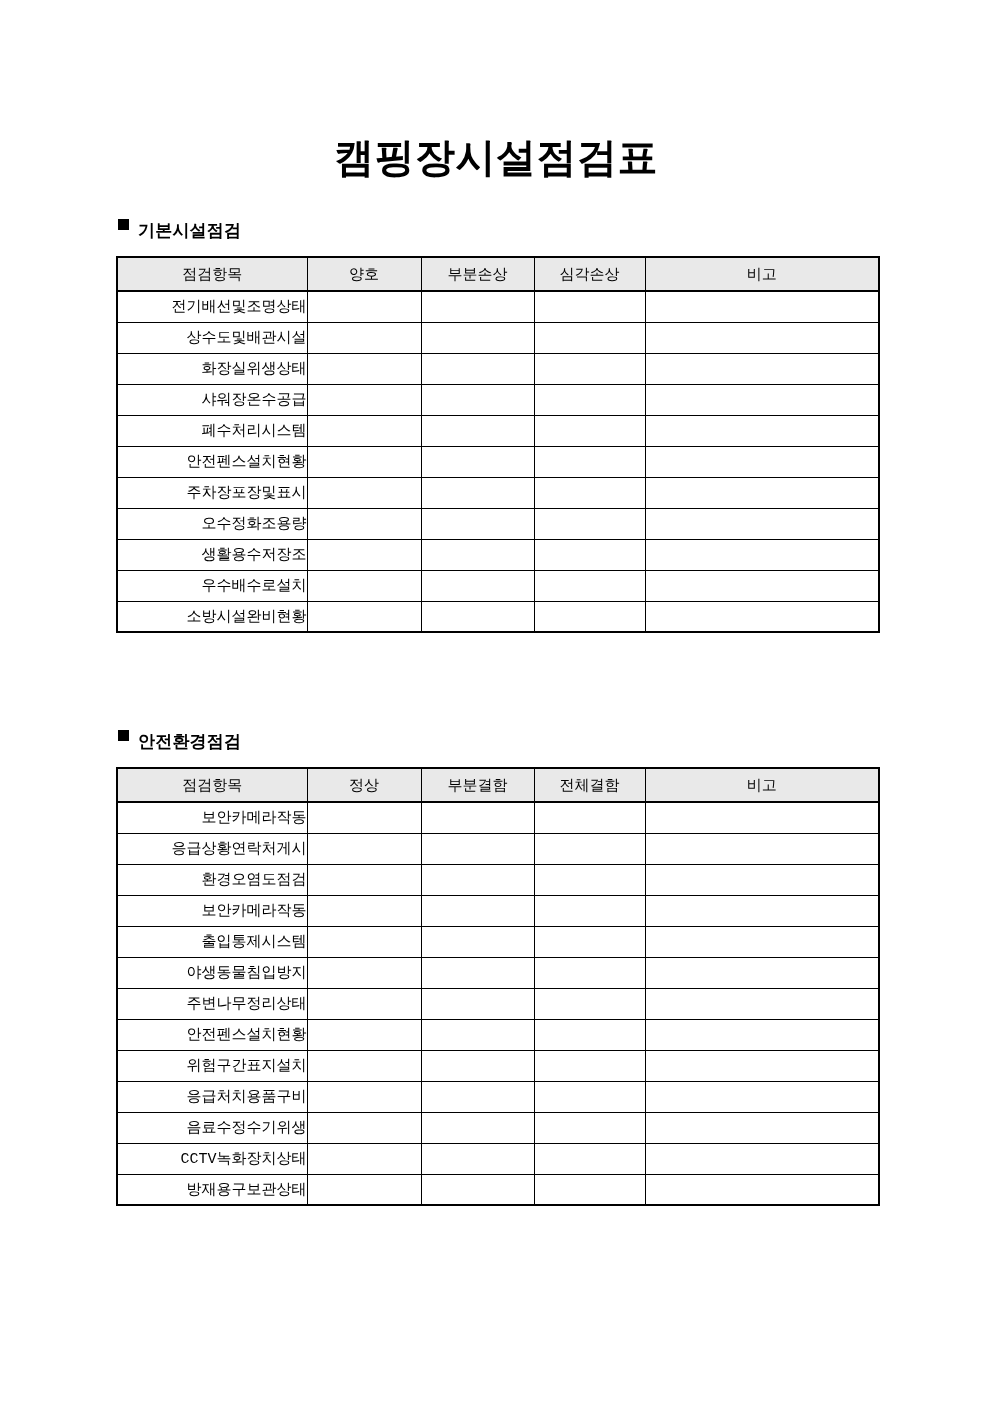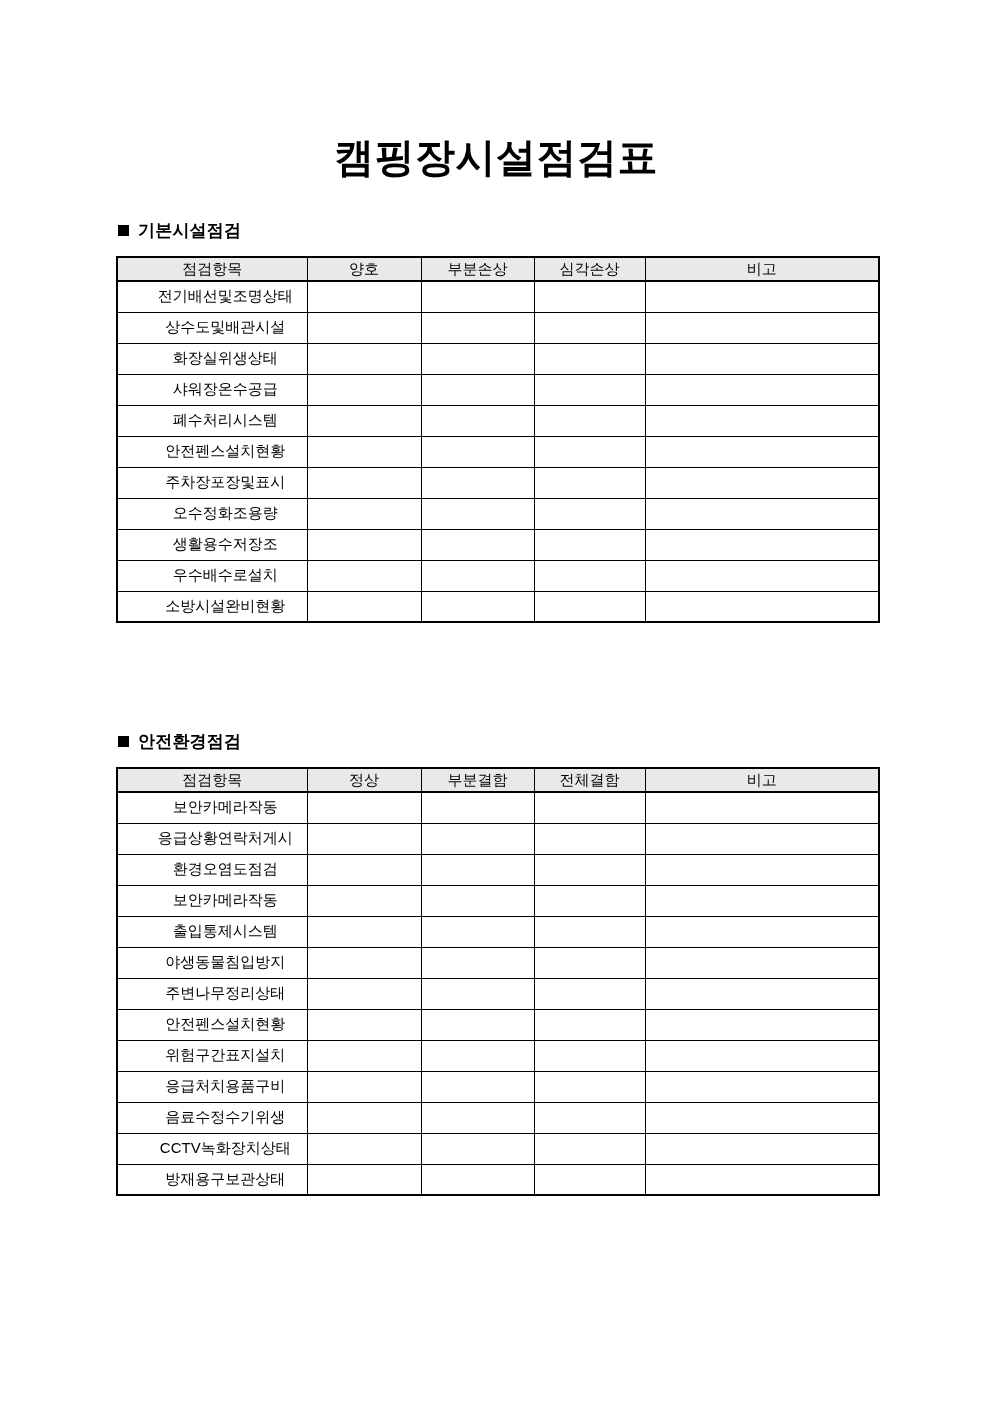--- a/index.html
+++ b/index.html
@@ -36,21 +36,21 @@
   .section {
     position: absolute;
     left: 116px;
     width: 762px;
   }
   .section-1 { top: 219px; }
   .section-2 { top: 730px; }
 
   .section-heading {
     display: flex;
-    align-items: center;
+    align-items: flex-start;
     gap: 9px;
     font-size: 17px;
     font-weight: bold;
     height: 22px;
     margin-bottom: 15px;
     margin-left: 2px;
   }
   .sq-marker {
     display: inline-block;
     width: 11px;
@@ -73,26 +73,27 @@
     border: 1px solid #000000;
     height: 31px;
     padding: 0;
     font-weight: normal;
     font-size: 15px;
     box-sizing: border-box;
   }
   table.check-table thead th {
     background: #e9e9e9;
     text-align: center;
-    height: 24px;
+    height: 34px;
     border-bottom: 2px solid #000000;
   }
   table.check-table tbody td.item-cell {
-    text-align: center;
+    text-align: right;
     padding-left: 26px;
+    font-family: Liberation Mono, monospace;
   }
   table.check-table tbody td.mark-cell {
     text-align: center;
   }
   col.c-item { width: 190px; }
   col.c-a    { width: 114px; }
   col.c-b    { width: 113px; }
   col.c-c    { width: 111px; }
   col.c-note { width: 234px; }
 </style>

